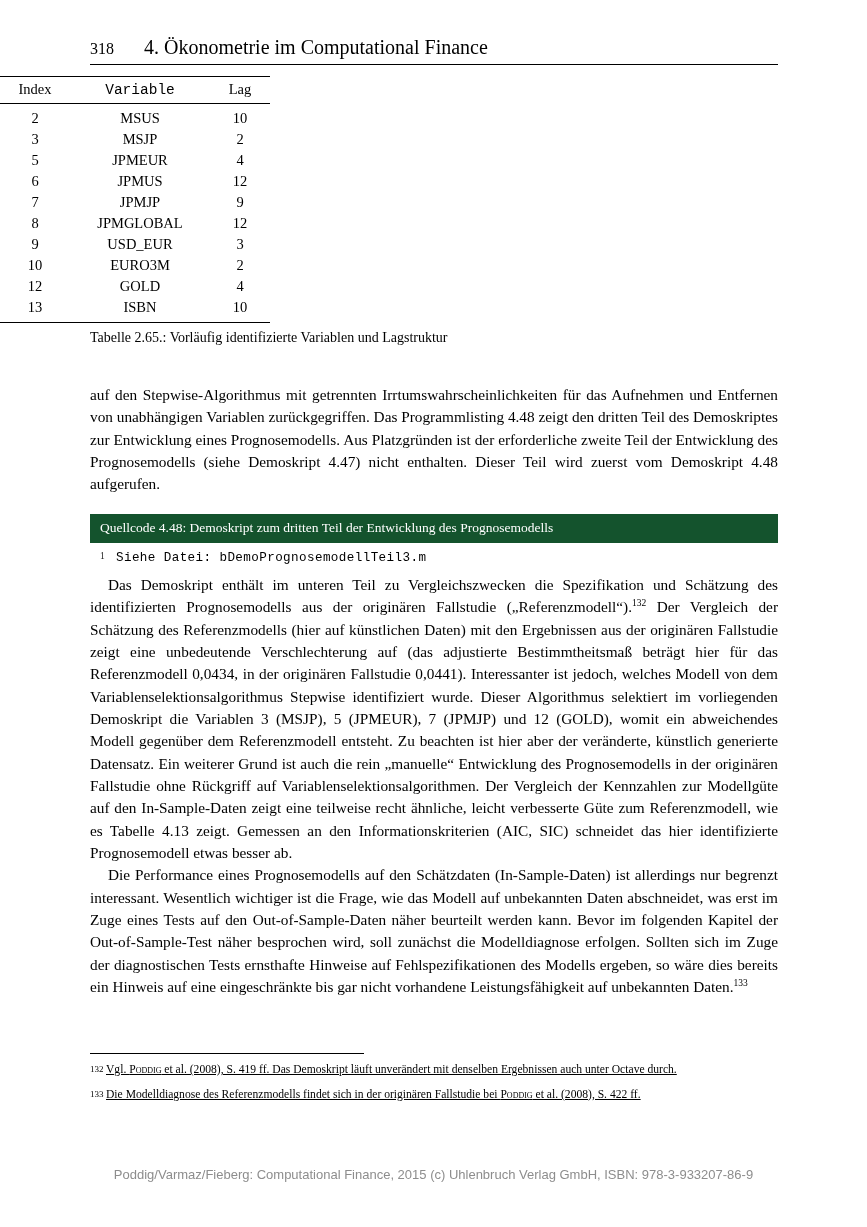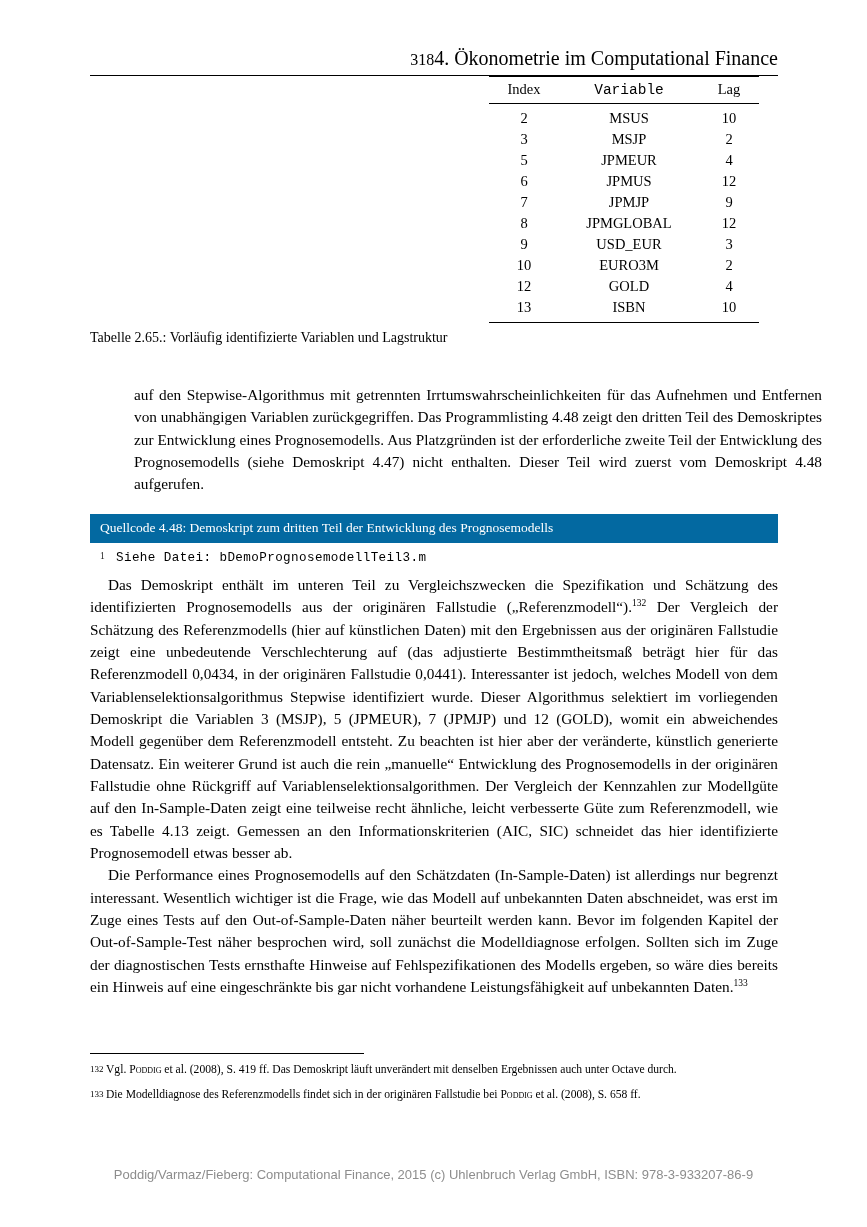--- a/index.html
+++ b/index.html
@@ -18,46 +18,47 @@
   .page {
     position: relative;
     width: 867px;
     height: 1227px;
     box-sizing: border-box;
   }
 
   
   .header {
     position: absolute;
-    top: 47px;
+    top: 36px;
     left: 90px;
     width: 688px;
     display: flex;
-    justify-content: flex-end;
+    justify-content: flex-start;
     align-items: baseline;
     font-size: 15.5px;
     padding-bottom: 5px;
     border-bottom: 1px solid #000;
+    gap: 30px;
   }
   .header .page-num {
     font-size: 16px;
   }
   .header .running-title {
     font-size: 20px;
     font-family: Liberation Serif, serif;
   }
 
   
   .table-wrap {
     position: absolute;
     top: 76px;
     left: 0;
     width: 759px;
     display: flex;
-    justify-content: flex-end;
+    justify-content: flex-start;
   }
   table.vartable {
     border-collapse: collapse;
     font-size: 14.5px;
   }
   table.vartable th,
   table.vartable td {
     text-align: center;
     padding: 2px 0;
     font-weight: normal;
@@ -100,31 +101,31 @@
   }
   p.para {
     margin: 0;
     font-size: 15.3px;
     line-height: 1.46;
     text-align: justify;
   }
   p.indent {
     text-indent: 18px;
   }
-  .p1 { top: 384px; margin-left: 44px; }
+  .p1 { top: 384px; }
 
   
   .codebox {
     position: absolute;
     top: 514px;
     left: 90px;
     width: 688px;
   }
   .code-title {
-    background: #0369a1;
+    background: #14532d;
     color: #ffffff;
     font-size: 13.5px;
     padding: 6px 10px 7px 10px;
     box-sizing: border-box;
   }
   .code-body {
     padding: 8px 10px 4px 26px;
     font-family: "Liberation Mono", monospace;
     font-size: 12.6px;
     letter-spacing: 0.4px;
@@ -166,20 +167,21 @@
   .fn-mark {
     width: 16px;
     flex: 0 0 16px;
     font-size: 9px;
     vertical-align: super;
     padding-top: 1px;
   }
   .fn-text {
     flex: 1;
     text-align: justify;
+    text-decoration: underline;
   }
   .sc {
     font-variant: small-caps;
   }
 
   
   .footer {
     position: absolute;
     top: 1167px;
     left: 0;
@@ -291,19 +293,19 @@
 
   <div class="footnote-rule"></div>
 
   <div class="footnotes">
     <div class="footnote">
       <span class="fn-mark">132</span>
       <span class="fn-text"><span>Vgl. </span><span class="sc">Poddig</span><span> et al. (2008), S. 419 ff. Das Demoskript läuft unverändert mit denselben Ergebnissen auch unter Octave durch.</span></span>
     </div>
     <div class="footnote">
       <span class="fn-mark">133</span>
-      <span class="fn-text"><span>Die Modelldiagnose des Referenzmodells findet sich in der originären Fallstudie bei </span><span class="sc">Poddig</span><span> et al. (2008), S. 658 ff.</span></span>
+      <span class="fn-text"><span>Die Modelldiagnose des Referenzmodells findet sich in der originären Fallstudie bei </span><span class="sc">Poddig</span><span> et al. (2008), S. 422 ff.</span></span>
     </div>
   </div>
 
   <div class="footer">Poddig/Varmaz/Fieberg: Computational Finance, 2015  (c) Uhlenbruch Verlag GmbH, ISBN: 978-3-933207-86-9</div>
 
 </div>
 
 </body></html>

